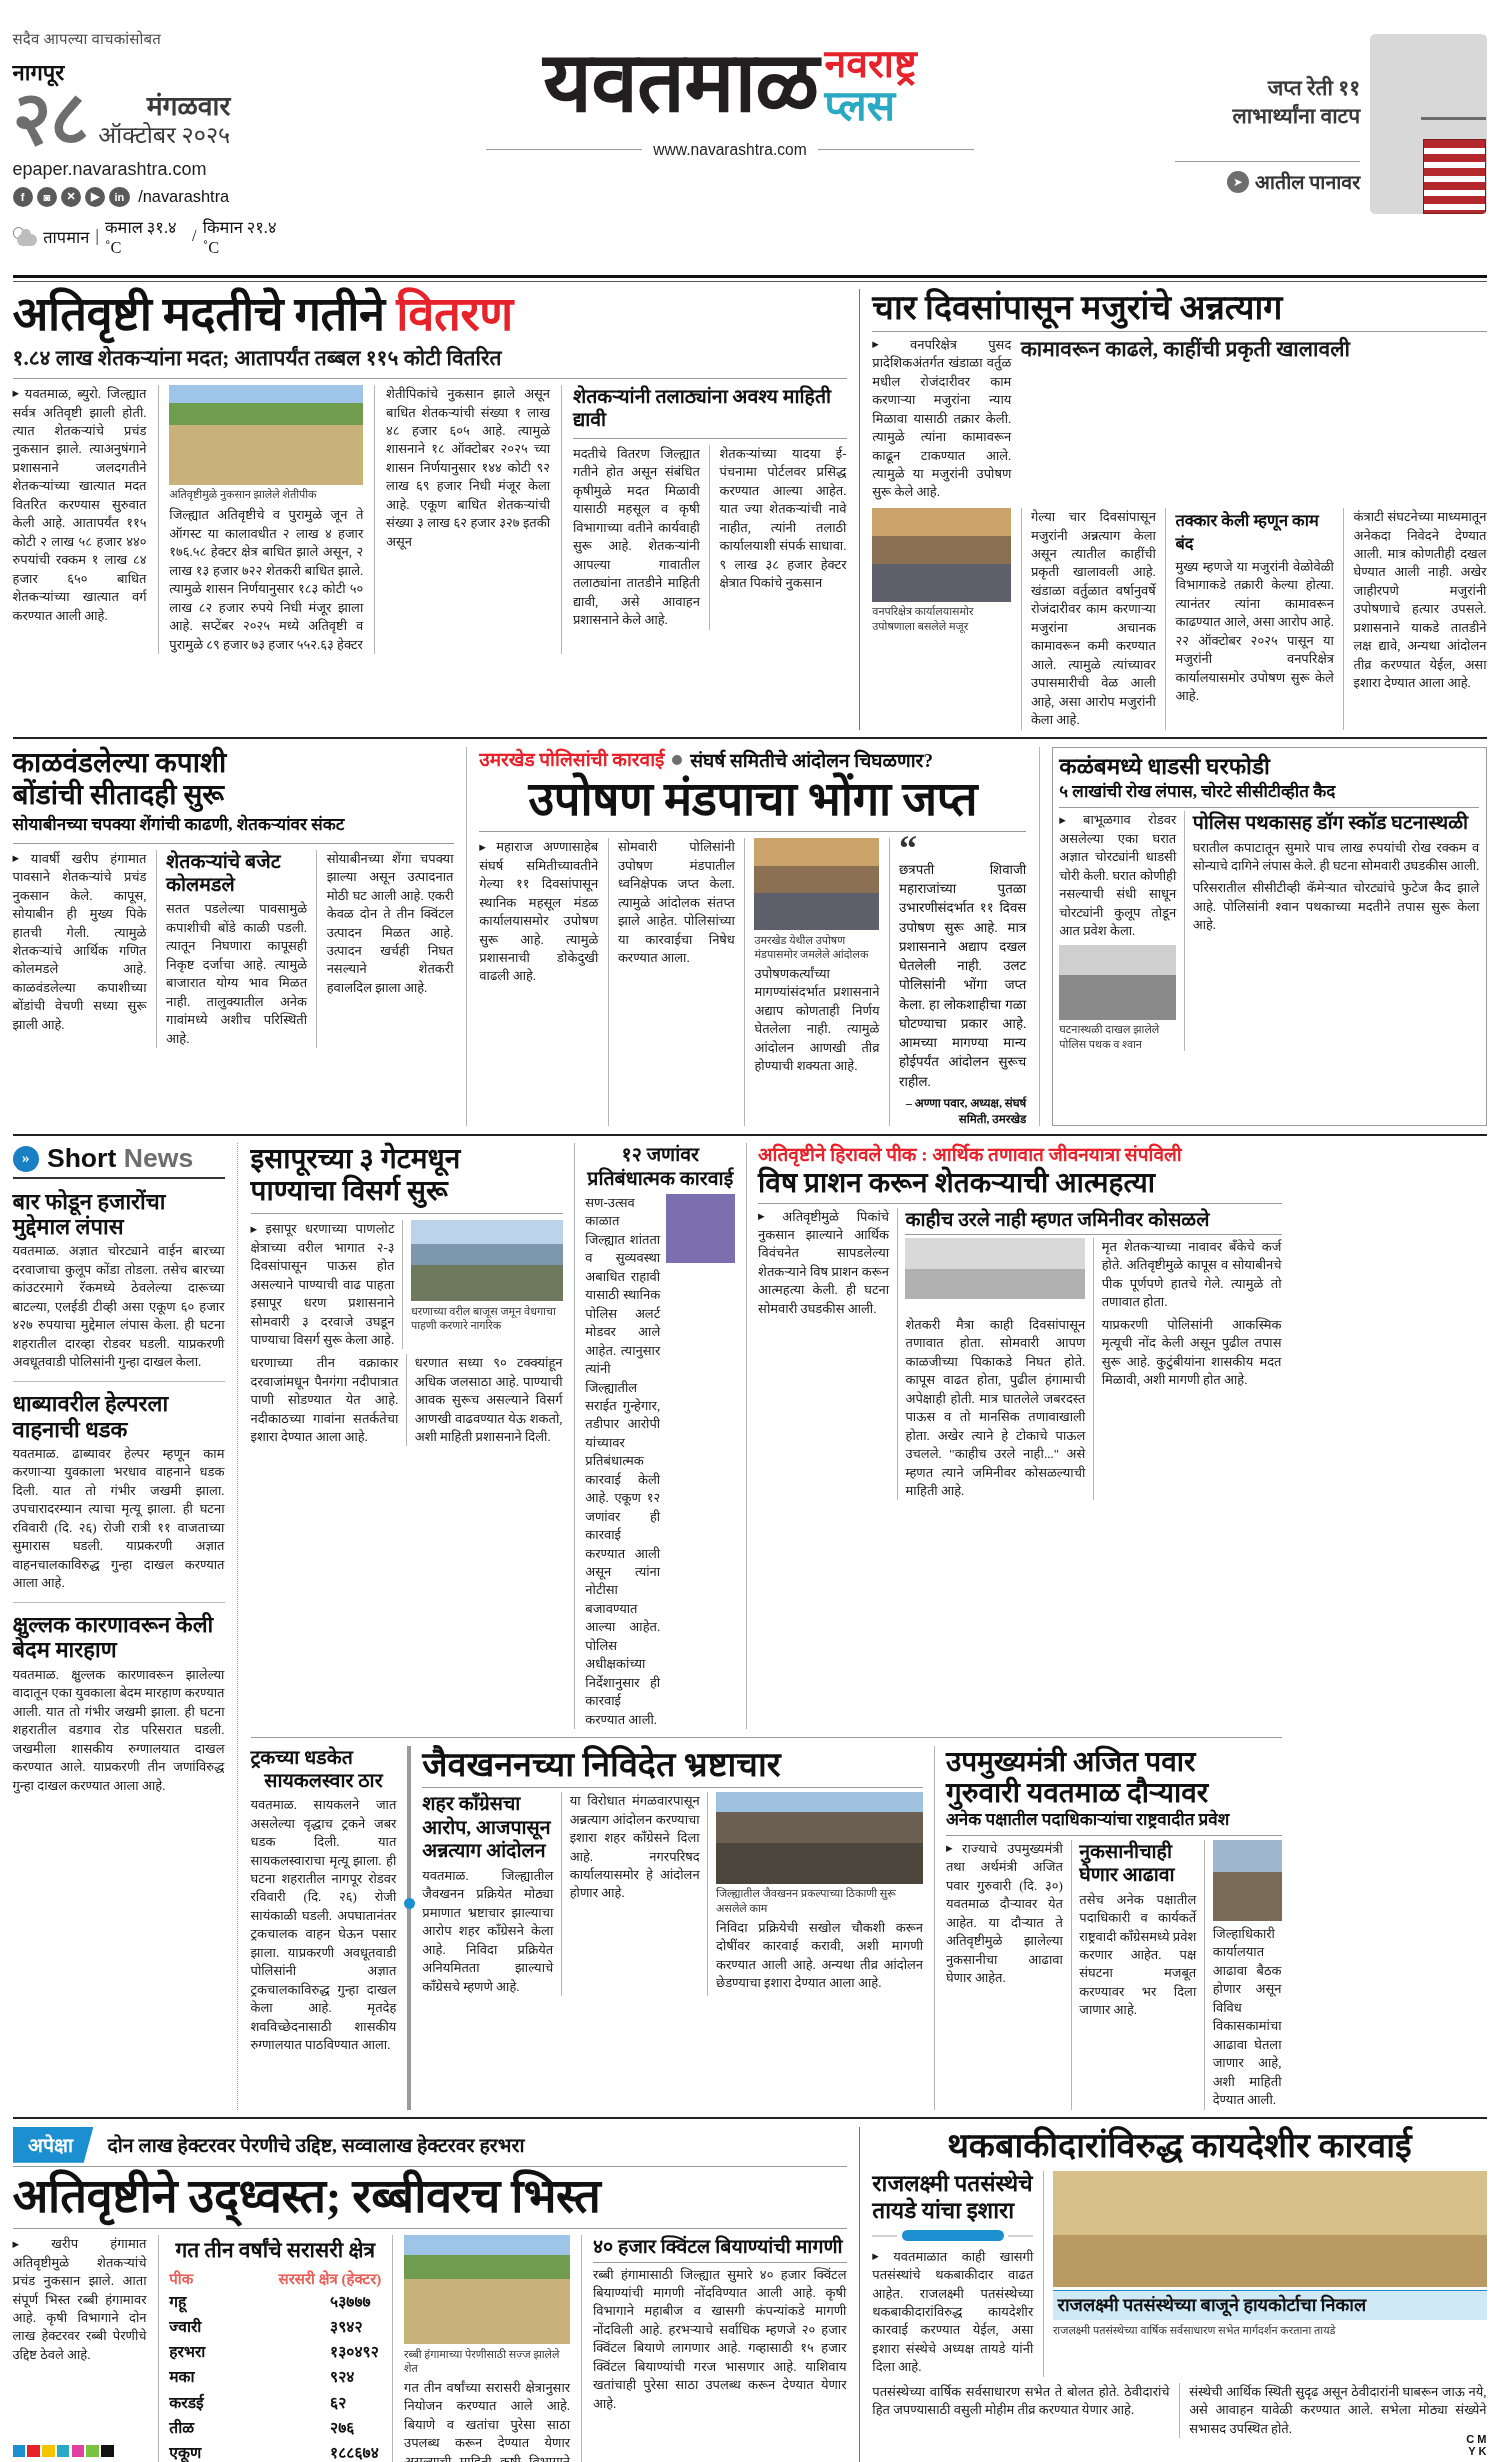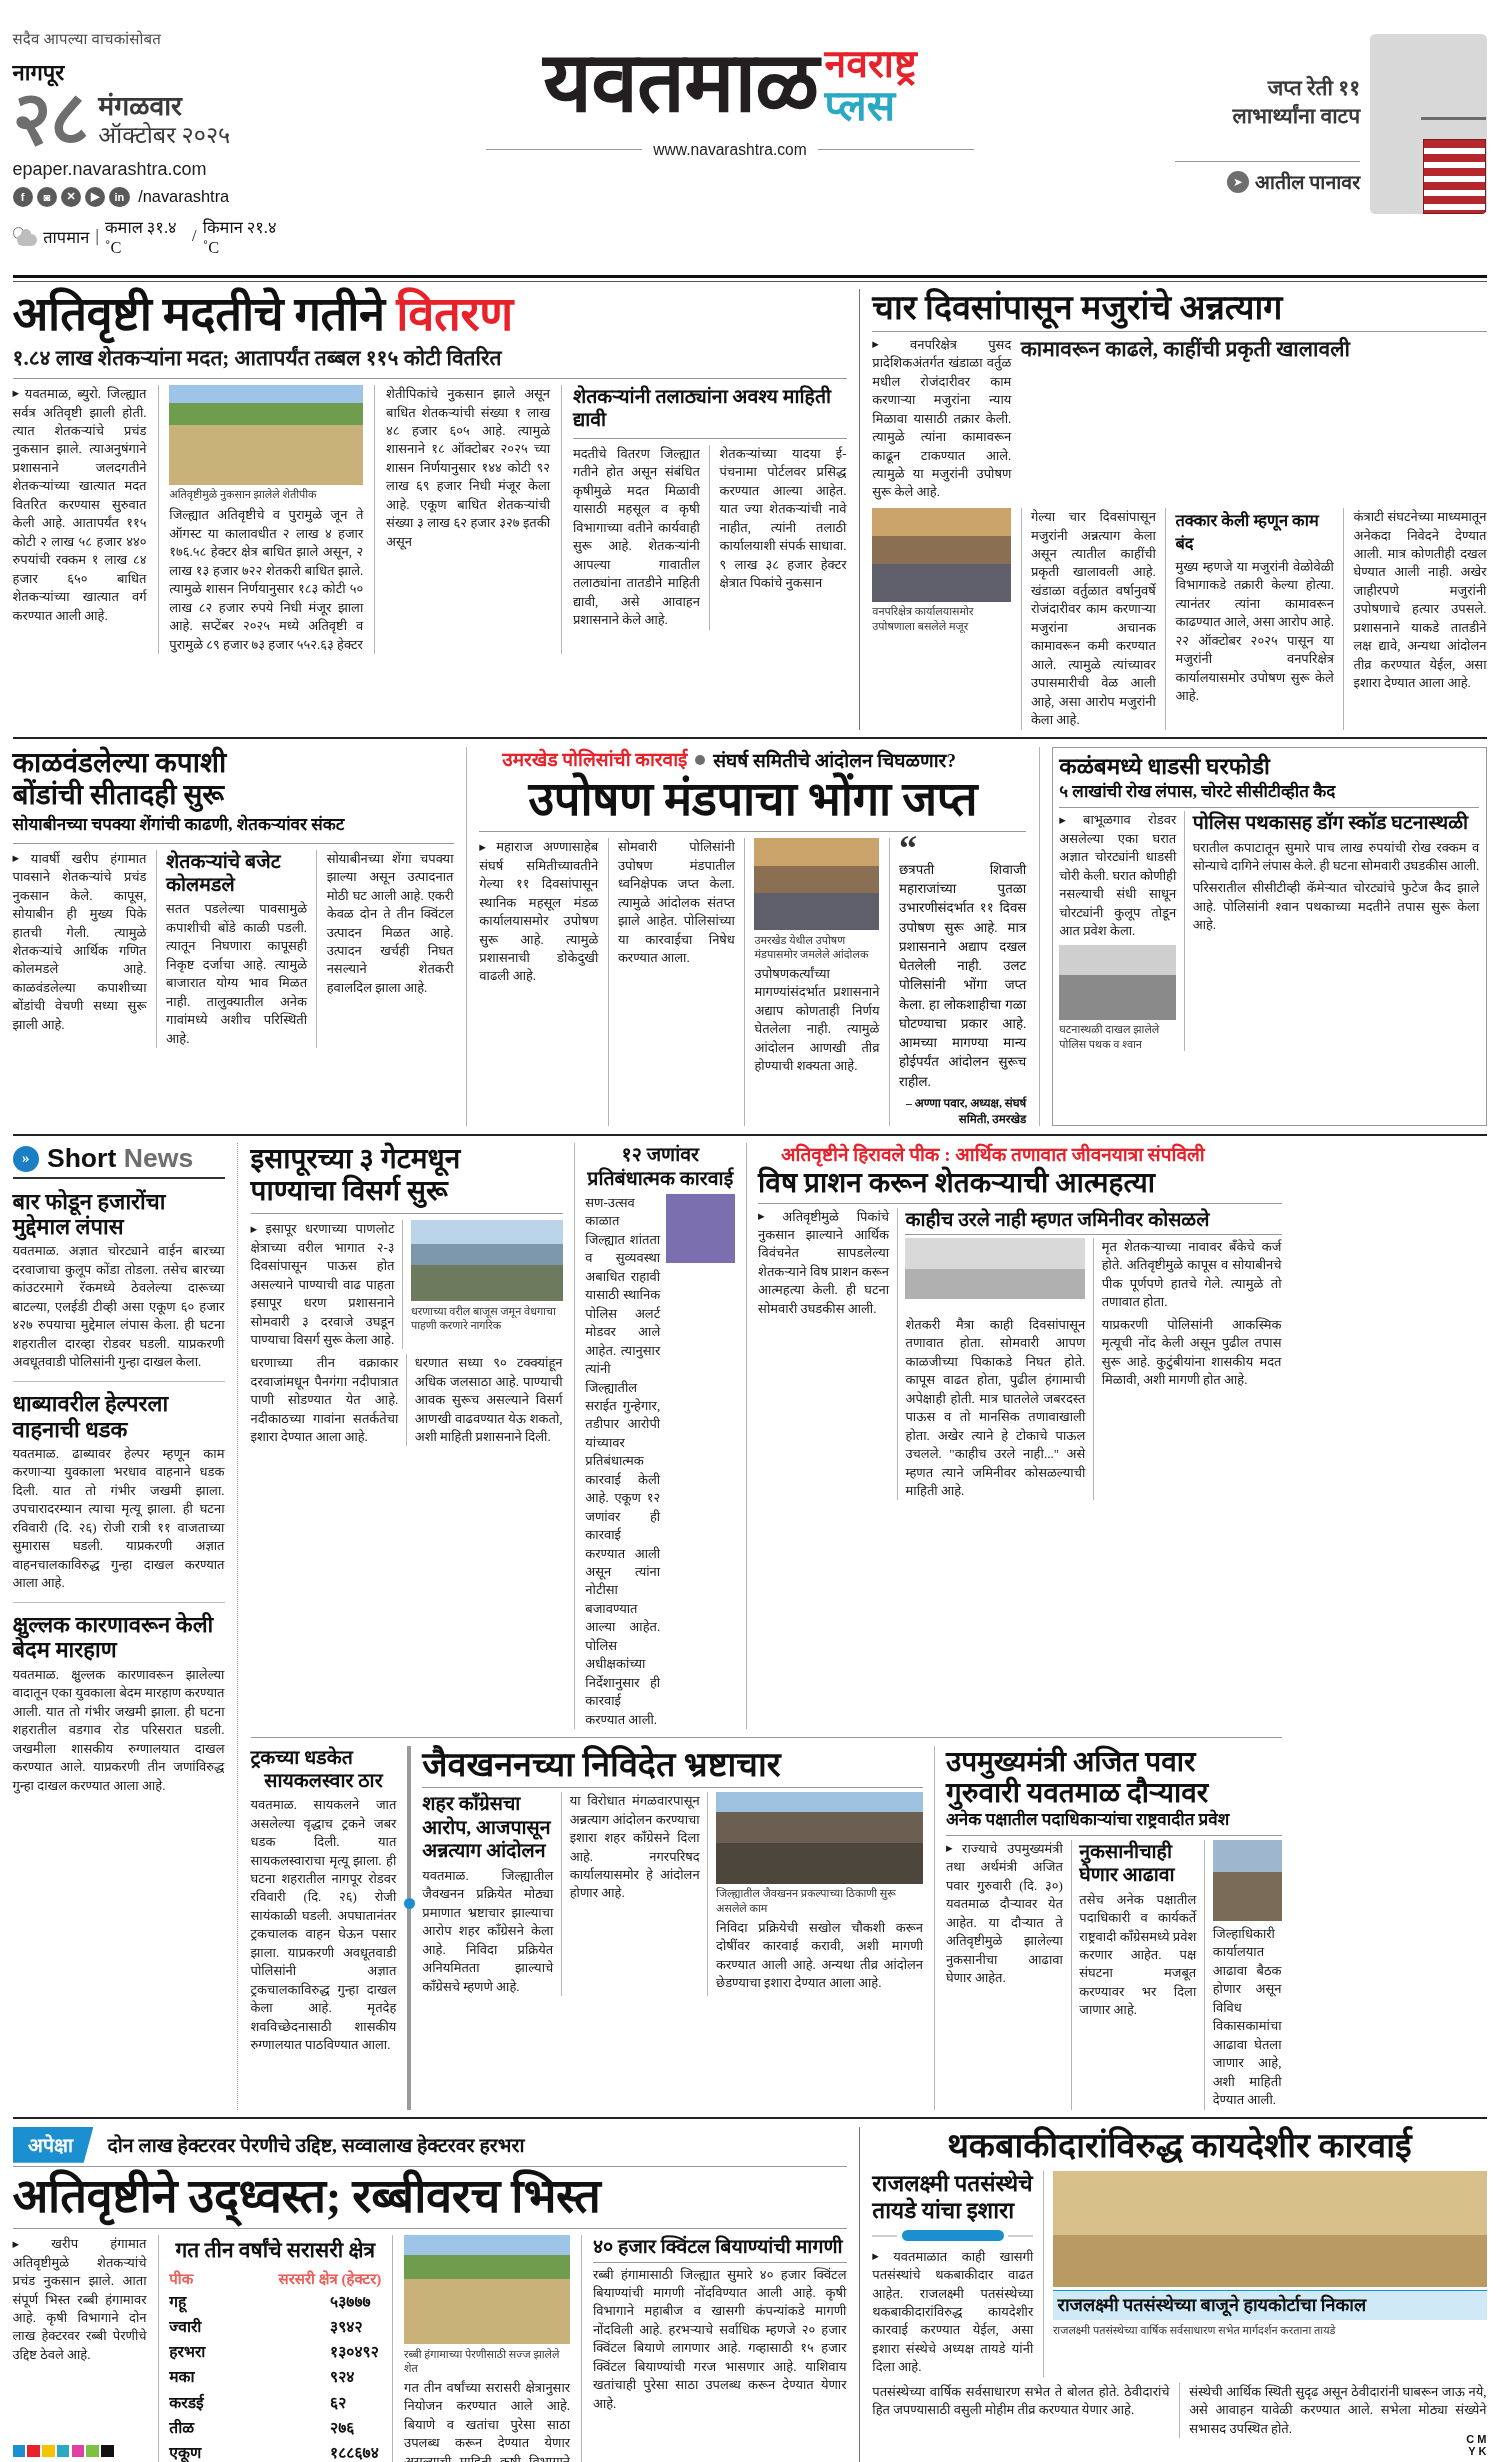--- a/index.html
+++ b/index.html
@@ -12,21 +12,21 @@
     color:#111;
     overflow:hidden;
   }
   .page { width:1499px; height:2462px; position:relative; padding:11px 12.5px 0 12.5px; }
 
   
   .masthead { display:flex; align-items:flex-start; height:258px; }
   .mh-left { width:273px; padding-top:17px; }
   .tagline { font-size:15px; color:#4a4a4a; letter-spacing:0.2px; }
   .city { font-size:22px; font-weight:bold; margin-top:7.8px; color:#111; }
-  .dateblock { display:flex; align-items:flex-start; margin-top:-3.1px; }
+  .dateblock { display:flex; align-items:flex-start; margin-top:-3.1px;text-align:right; }
   .daynum { font-size:75px; font-weight:bold; color:#6e6e6e; line-height:.95; letter-spacing:-1.6px; }
   .dayinfo { margin-left:11px; padding-top:9.4px; }
   .dayname { font-size:26.6px; font-weight:bold; color:#3a3a3a; line-height:1.1; }
   .monthyear { font-size:23.4px; color:#3a3a3a; line-height:1.25; }
   .epaper { font-size:18px; color:#222; margin-top:4.7px; font-family:"Liberation Sans", sans-serif;}
   .social { display:flex; align-items:center; gap:3.9px; margin-top:7px; }
   .sicon { width:20.3px; height:20.3px; border-radius:50%; background:#5a5a5a; color:#fff;
            font-size:11px; font-weight:bold; display:flex; align-items:center; justify-content:center;
            font-family:"Liberation Sans", sans-serif; }
   .shandle { font-size:16.4px; margin-left:4.7px; font-family:"Liberation Sans", sans-serif; }
@@ -65,21 +65,21 @@
 
   
   .hr-thick { height:3.1px; background:#111; margin:6.2px 0 0 0; }
   .hr-thin { height:0.8px; background:#555; margin:2.3px 0 7.8px 0; }
   .hr-mid { height:1.6px; background:#222; margin:7.8px 0; }
   .hr-light { height:0.8px; background:#999; margin:6.2px 0; }
   .vrule { width:0.8px; background:#b5b5b5; align-self:stretch; }
   .vrule-d { width:0; border-left:1.6px dotted #9a9a9a; align-self:stretch; }
 
   
-  .kicker { font-size:19px; font-weight:bold; color:#e8222a; line-height:1.25;margin-left:23px; }
+  .kicker { font-size:19px; font-weight:bold; color:#e8222a; line-height:1.25; }
   .kicker-dark { font-size:19px; font-weight:bold; color:#111; }
   .hl-xl { font-size:47px; font-weight:bold; line-height:1.08; letter-spacing:-0.4px; }
   .hl-lg { font-size:34px; font-weight:bold; line-height:1.12; }
   .hl-md { font-size:28px; font-weight:bold; line-height:1.14; }
   .hl-sm { font-size:22.6px; font-weight:bold; line-height:1.18; }
   .hl-xs { font-size:19.5px; font-weight:bold; line-height:1.2; }
   .sub { font-size:21px; font-weight:bold; line-height:1.3; color:#1a1a1a; }
   .sub-sm { font-size:17px; font-weight:bold; line-height:1.3; }
   .red { color:#e8222a; }
   .body-txt { font-size:13px; line-height:1.42; text-align:justify; color:#1a1a1a; }

